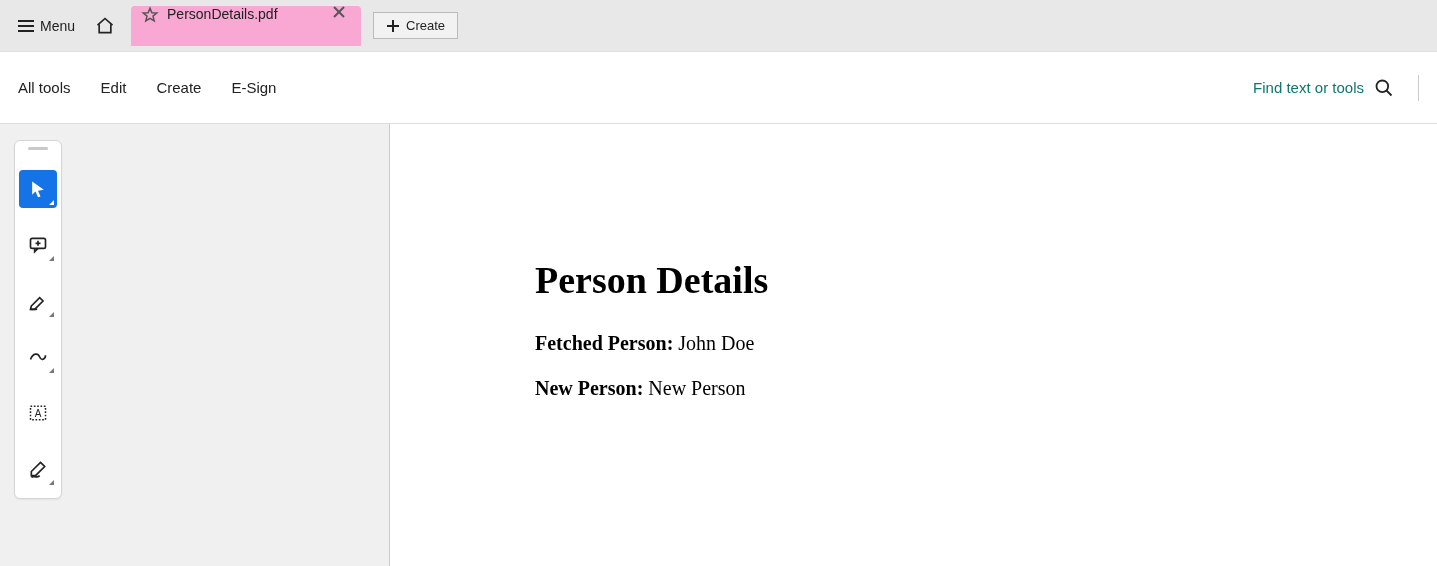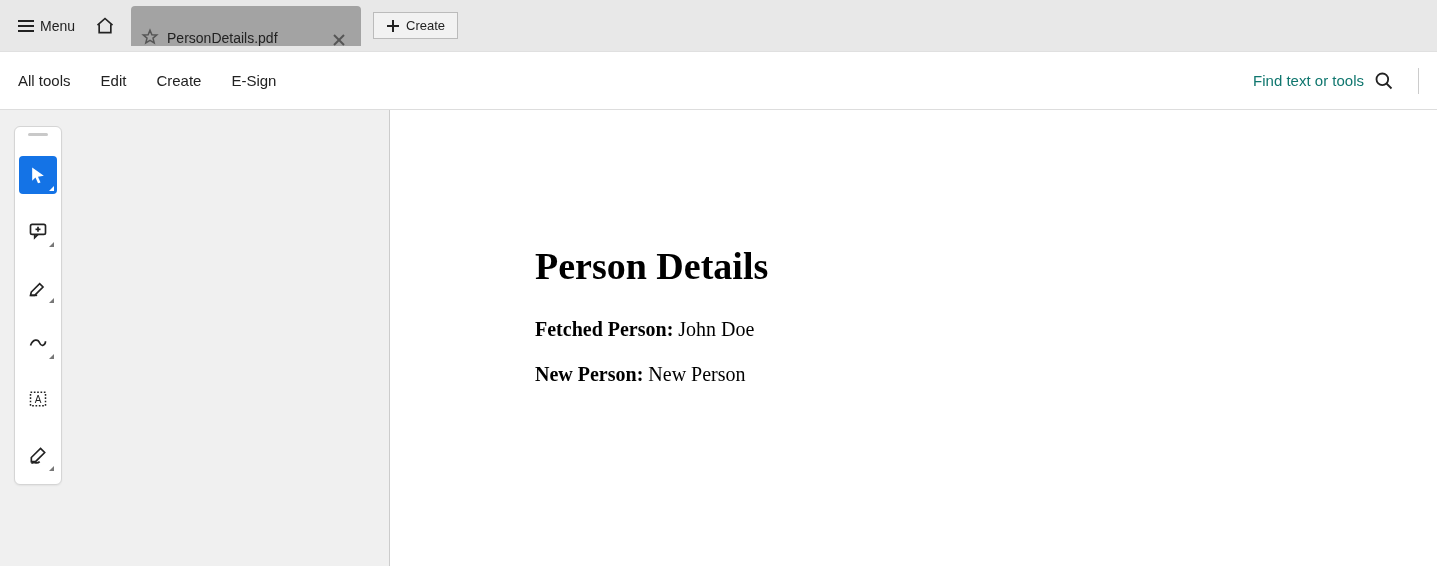--- a/index.html
+++ b/index.html
@@ -23,43 +23,43 @@
     gap: 6px;
     padding: 6px 10px;
     font-size: 14px;
     color: #222;
     cursor: pointer;
   }
   .hamburger { width:16px; height:12px; display:flex; flex-direction:column; justify-content:space-between;}
   .hamburger span { display:block; height:2px; background:#222; width:100%; }
   .home-btn { padding:6px 10px; display:flex; align-items:center; }
   .doc-tab {
-    display:flex; align-items:flex-end;
-    background:#a3a3a3;
+    display:flex; align-items:flex-start;
+    background:#f9a8d4;
     height:40px;
     padding:0 12px 0 10px;
     margin-left:6px;
     gap:8px;
     min-width:230px;
     border-top-left-radius:4px; border-top-right-radius:4px;
   }
   .doc-tab .title { font-size:14px; color:#222; flex:1; }
   .doc-tab .close { font-size:16px; color:#555; cursor:pointer; padding:0 4px; }
   .create-btn {
     display:flex; align-items:center; gap:6px;
     margin-left:12px;
     background:#f2f2f2;
     border:1px solid #bbb;
     border-radius:0;
     padding:5px 12px;
     font-size:13px; color:#222;
   }
   .menubar {
     display:flex; align-items:center;
-    height:58px;
+    height:72px;
     border-bottom:1px solid #ddd;
     padding:0 18px;
     justify-content:space-between;
   }
   .menubar-left { display:flex; gap:30px; }
   .menubar-left span { font-size:15px; color:#222; cursor:pointer; }
   .menubar-right { display:flex; align-items:center; gap:10px; }
   .find-label { font-size:15px; color:#0f766e;margin-left:40px; }
   .vdiv { width:1px; height:26px; background:#ccc; margin-left:14px; }
 

